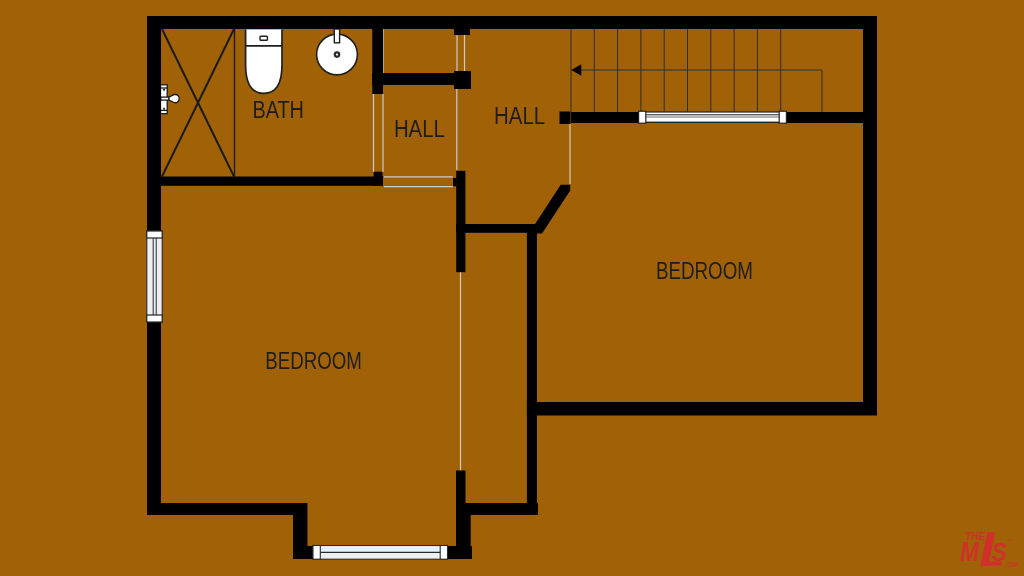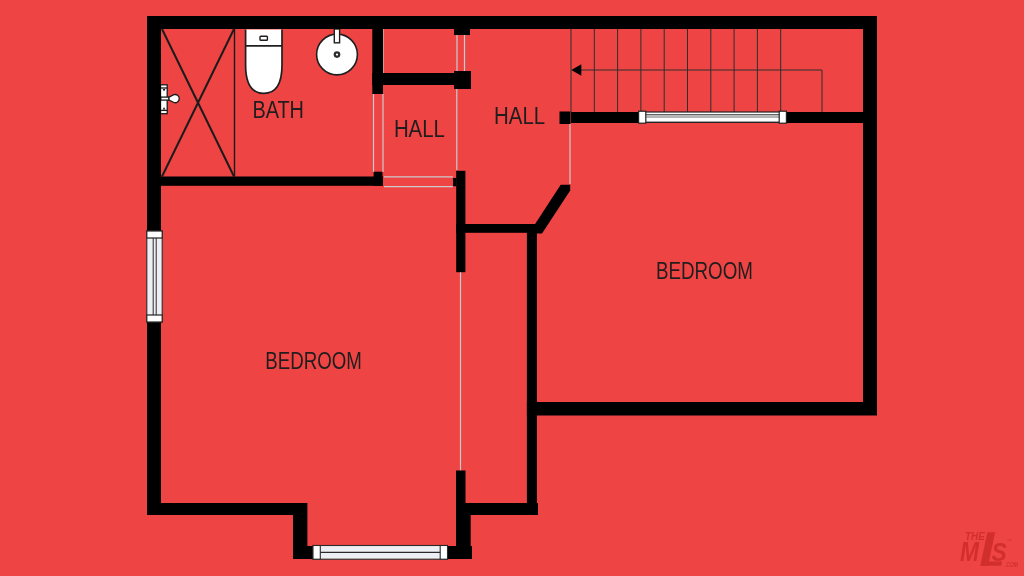--- a/index.html
+++ b/index.html
@@ -1,16 +1,16 @@
 <!DOCTYPE html>
 <html><head>
 <meta charset="utf-8">
 <style>
 html,body{margin:0;padding:0;background:#fff;}
-#page{position:relative;width:1024px;height:576px;background:#ef4444;overflow:hidden;
+#page{position:relative;width:1024px;height:576px;background:#a16207;overflow:hidden;
 font-family:"Liberation Sans",sans-serif;}
 svg{position:absolute;left:0;top:0;}
 </style>
 </head>
 <body>
 <div id="page">
 <svg width="1024" height="576" viewBox="0 0 1024 576">
 
   <g stroke="#cbcbcb" stroke-width="1.2" fill="none">
     <line x1="373.5" y1="94" x2="373.5" y2="172"></line>

